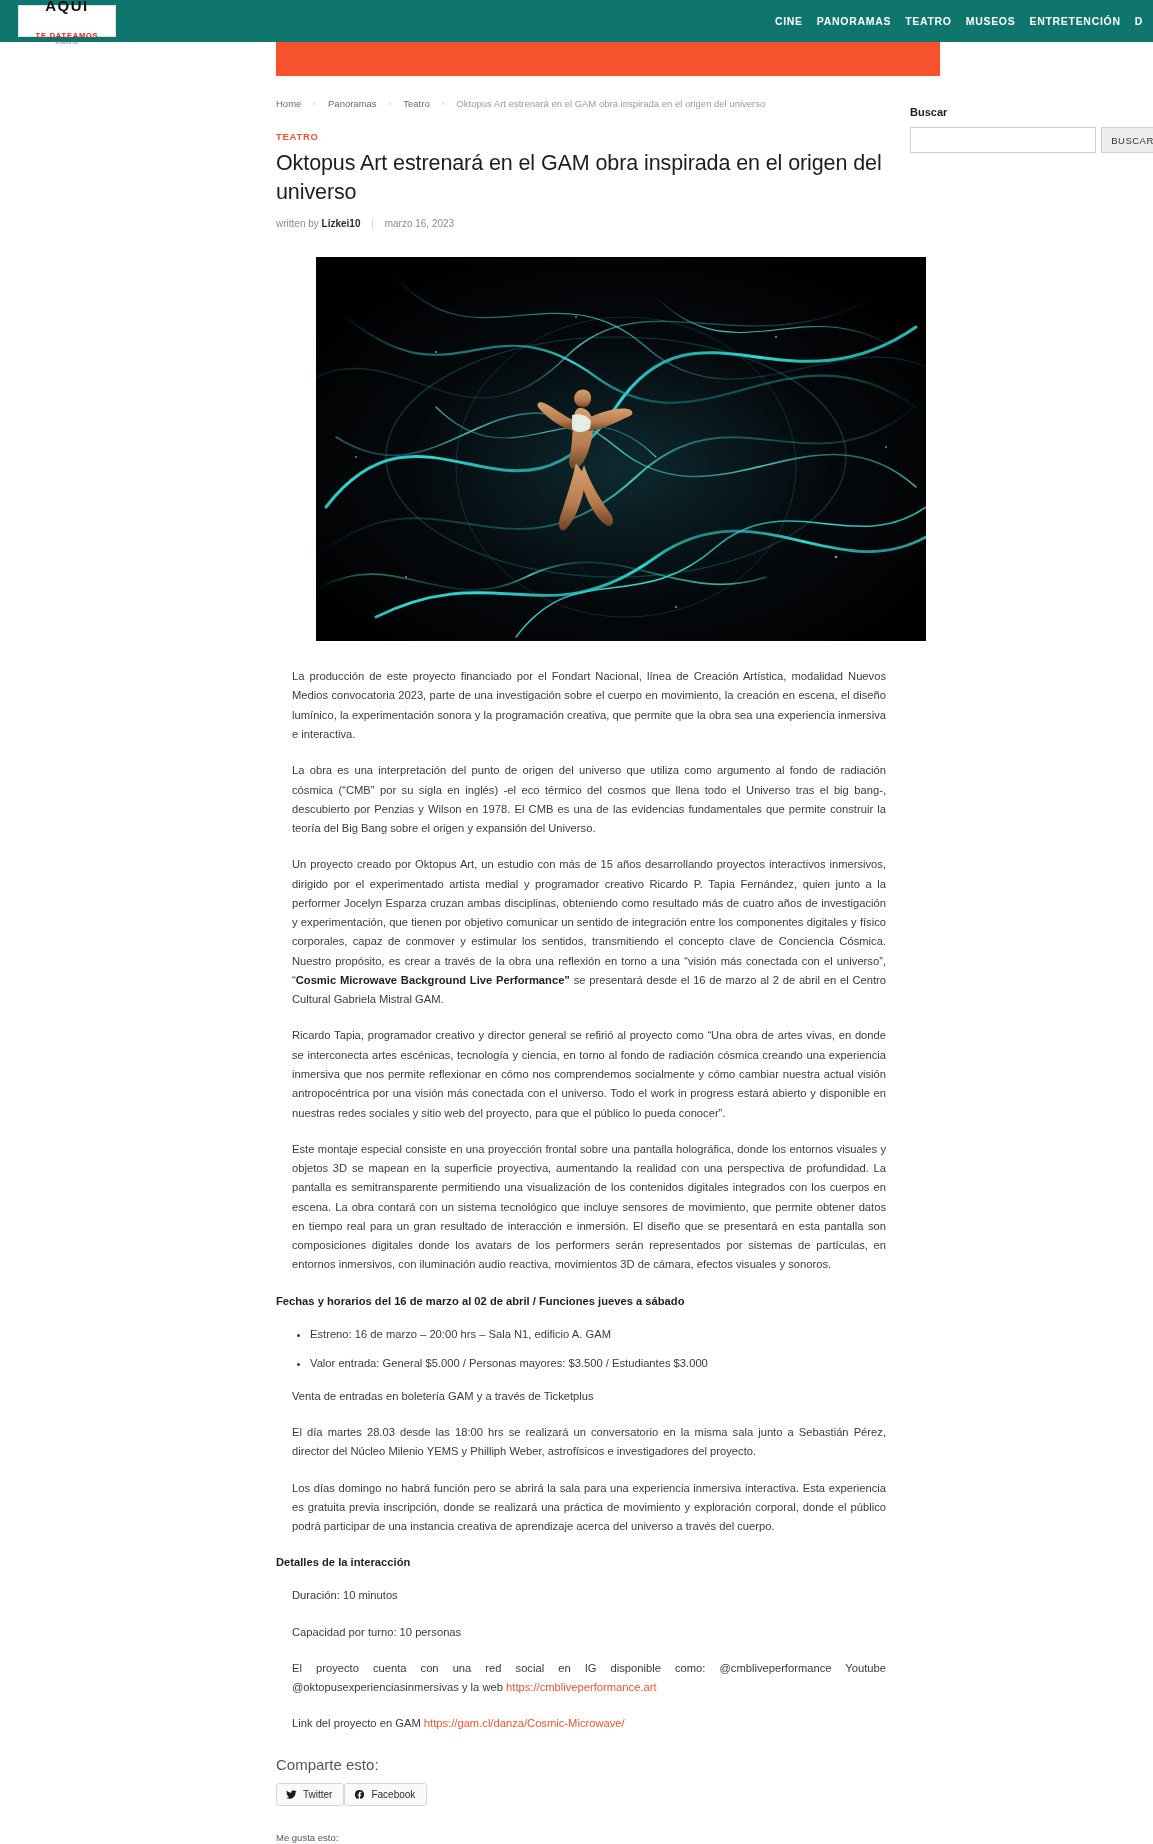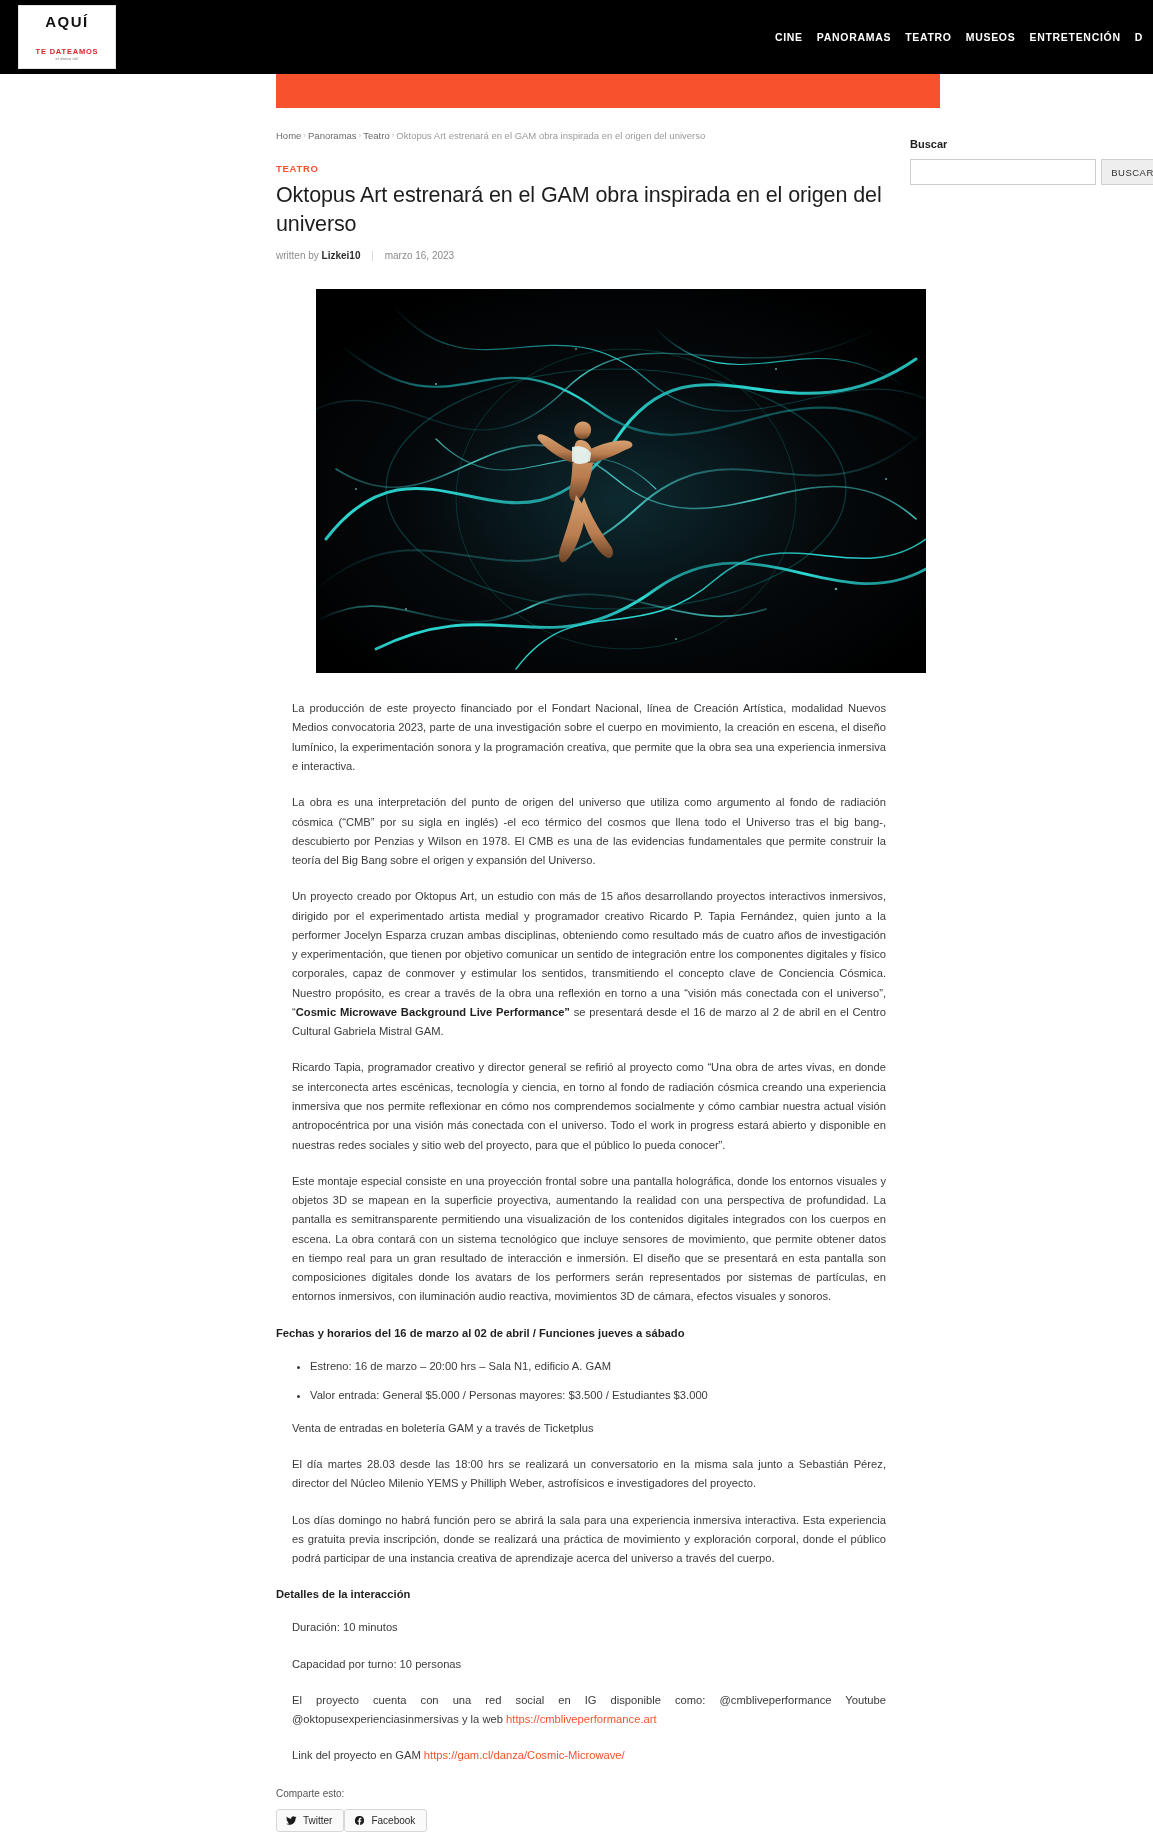--- a/index.html
+++ b/index.html
@@ -7,22 +7,22 @@
   body {
     width: 1153px;
     background: #ffffff;
     font-family: "Liberation Sans", sans-serif;
     color: #2b2b2b;
     -webkit-font-smoothing: antialiased;
   }
 
   
   .topbar {
-    height: 74px;
-    background: #000000;
+    height: 42px;
+    background: #0f766e;
     display: flex;
     align-items: stretch;
     position: relative;
   }
   .logo-box {
     width: 98px;
     margin: 5px 0 5px 18px;
     background: #ffffff;
     border: 1px solid #e2e2e2;
     display: flex;
@@ -92,21 +92,21 @@
     width: 254px;
     flex: none;
     padding-top: 30px;
     margin-left: 24px;
   }
 
   
   .breadcrumb {
     display: flex;
     align-items: center;
-    gap: 2px;
+    gap: 12px;
     font-size: 9.5px;
     color: #8a8a8a;
     margin-bottom: 22px;
     flex-wrap: nowrap;
   }
   .breadcrumb a { color: #6a6a6a; text-decoration: none; cursor: pointer; }
   .bc-sep { color: #c3c3c3; font-size: 8px; }
   .bc-current { color: #9a9a9a; }
 
   
@@ -168,21 +168,21 @@
   ul.bullets li {
     font-size: 11.2px;
     line-height: 1.7;
     color: #3b3b3b;
     margin-bottom: 10px;
   }
   a.inline-link { color: #f5522d; text-decoration: none; cursor: pointer; }
 
   
   .share-label {
-    font-size: 10px;
+    font-size: 15px;
     color: #555;
     margin: 22px 0 10px 0;
   }
   .share-row { display: flex; gap: 0; margin-bottom: 4px; }
   .share-btn {
     display: inline-flex;
     align-items: center;
     gap: 6px;
     border: 1px solid #d6d6d6;
     background: #fafafa;

